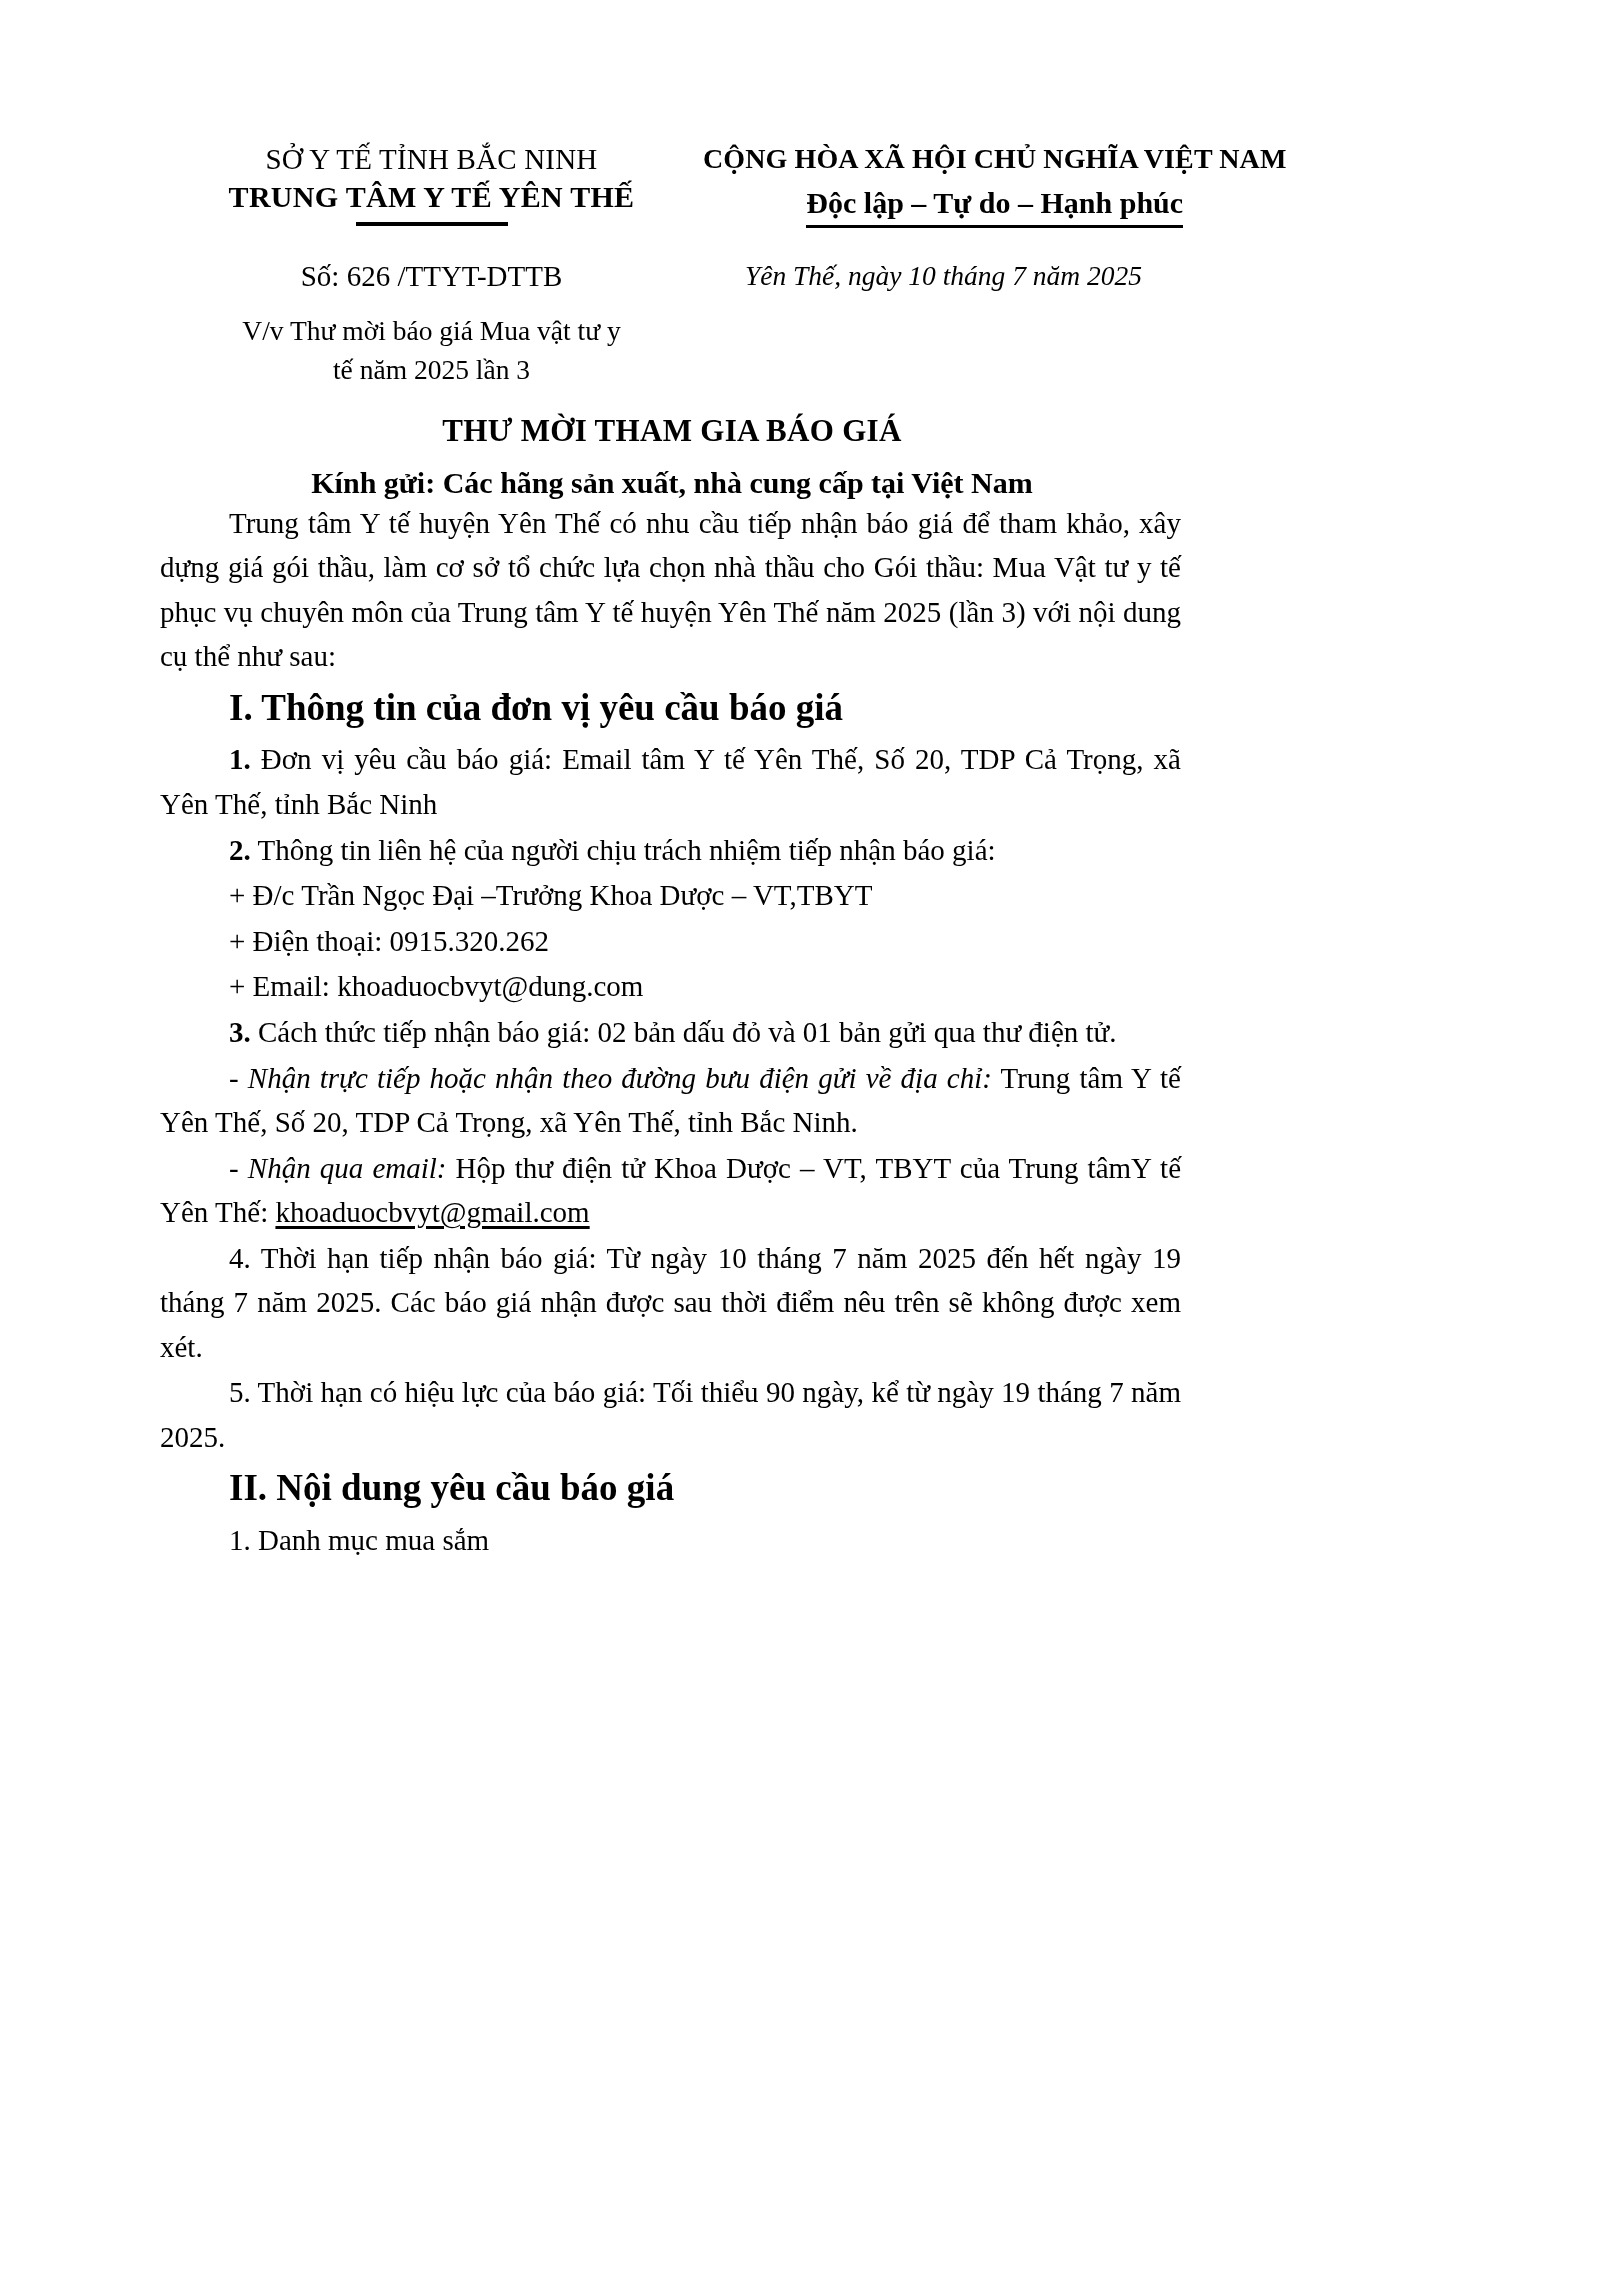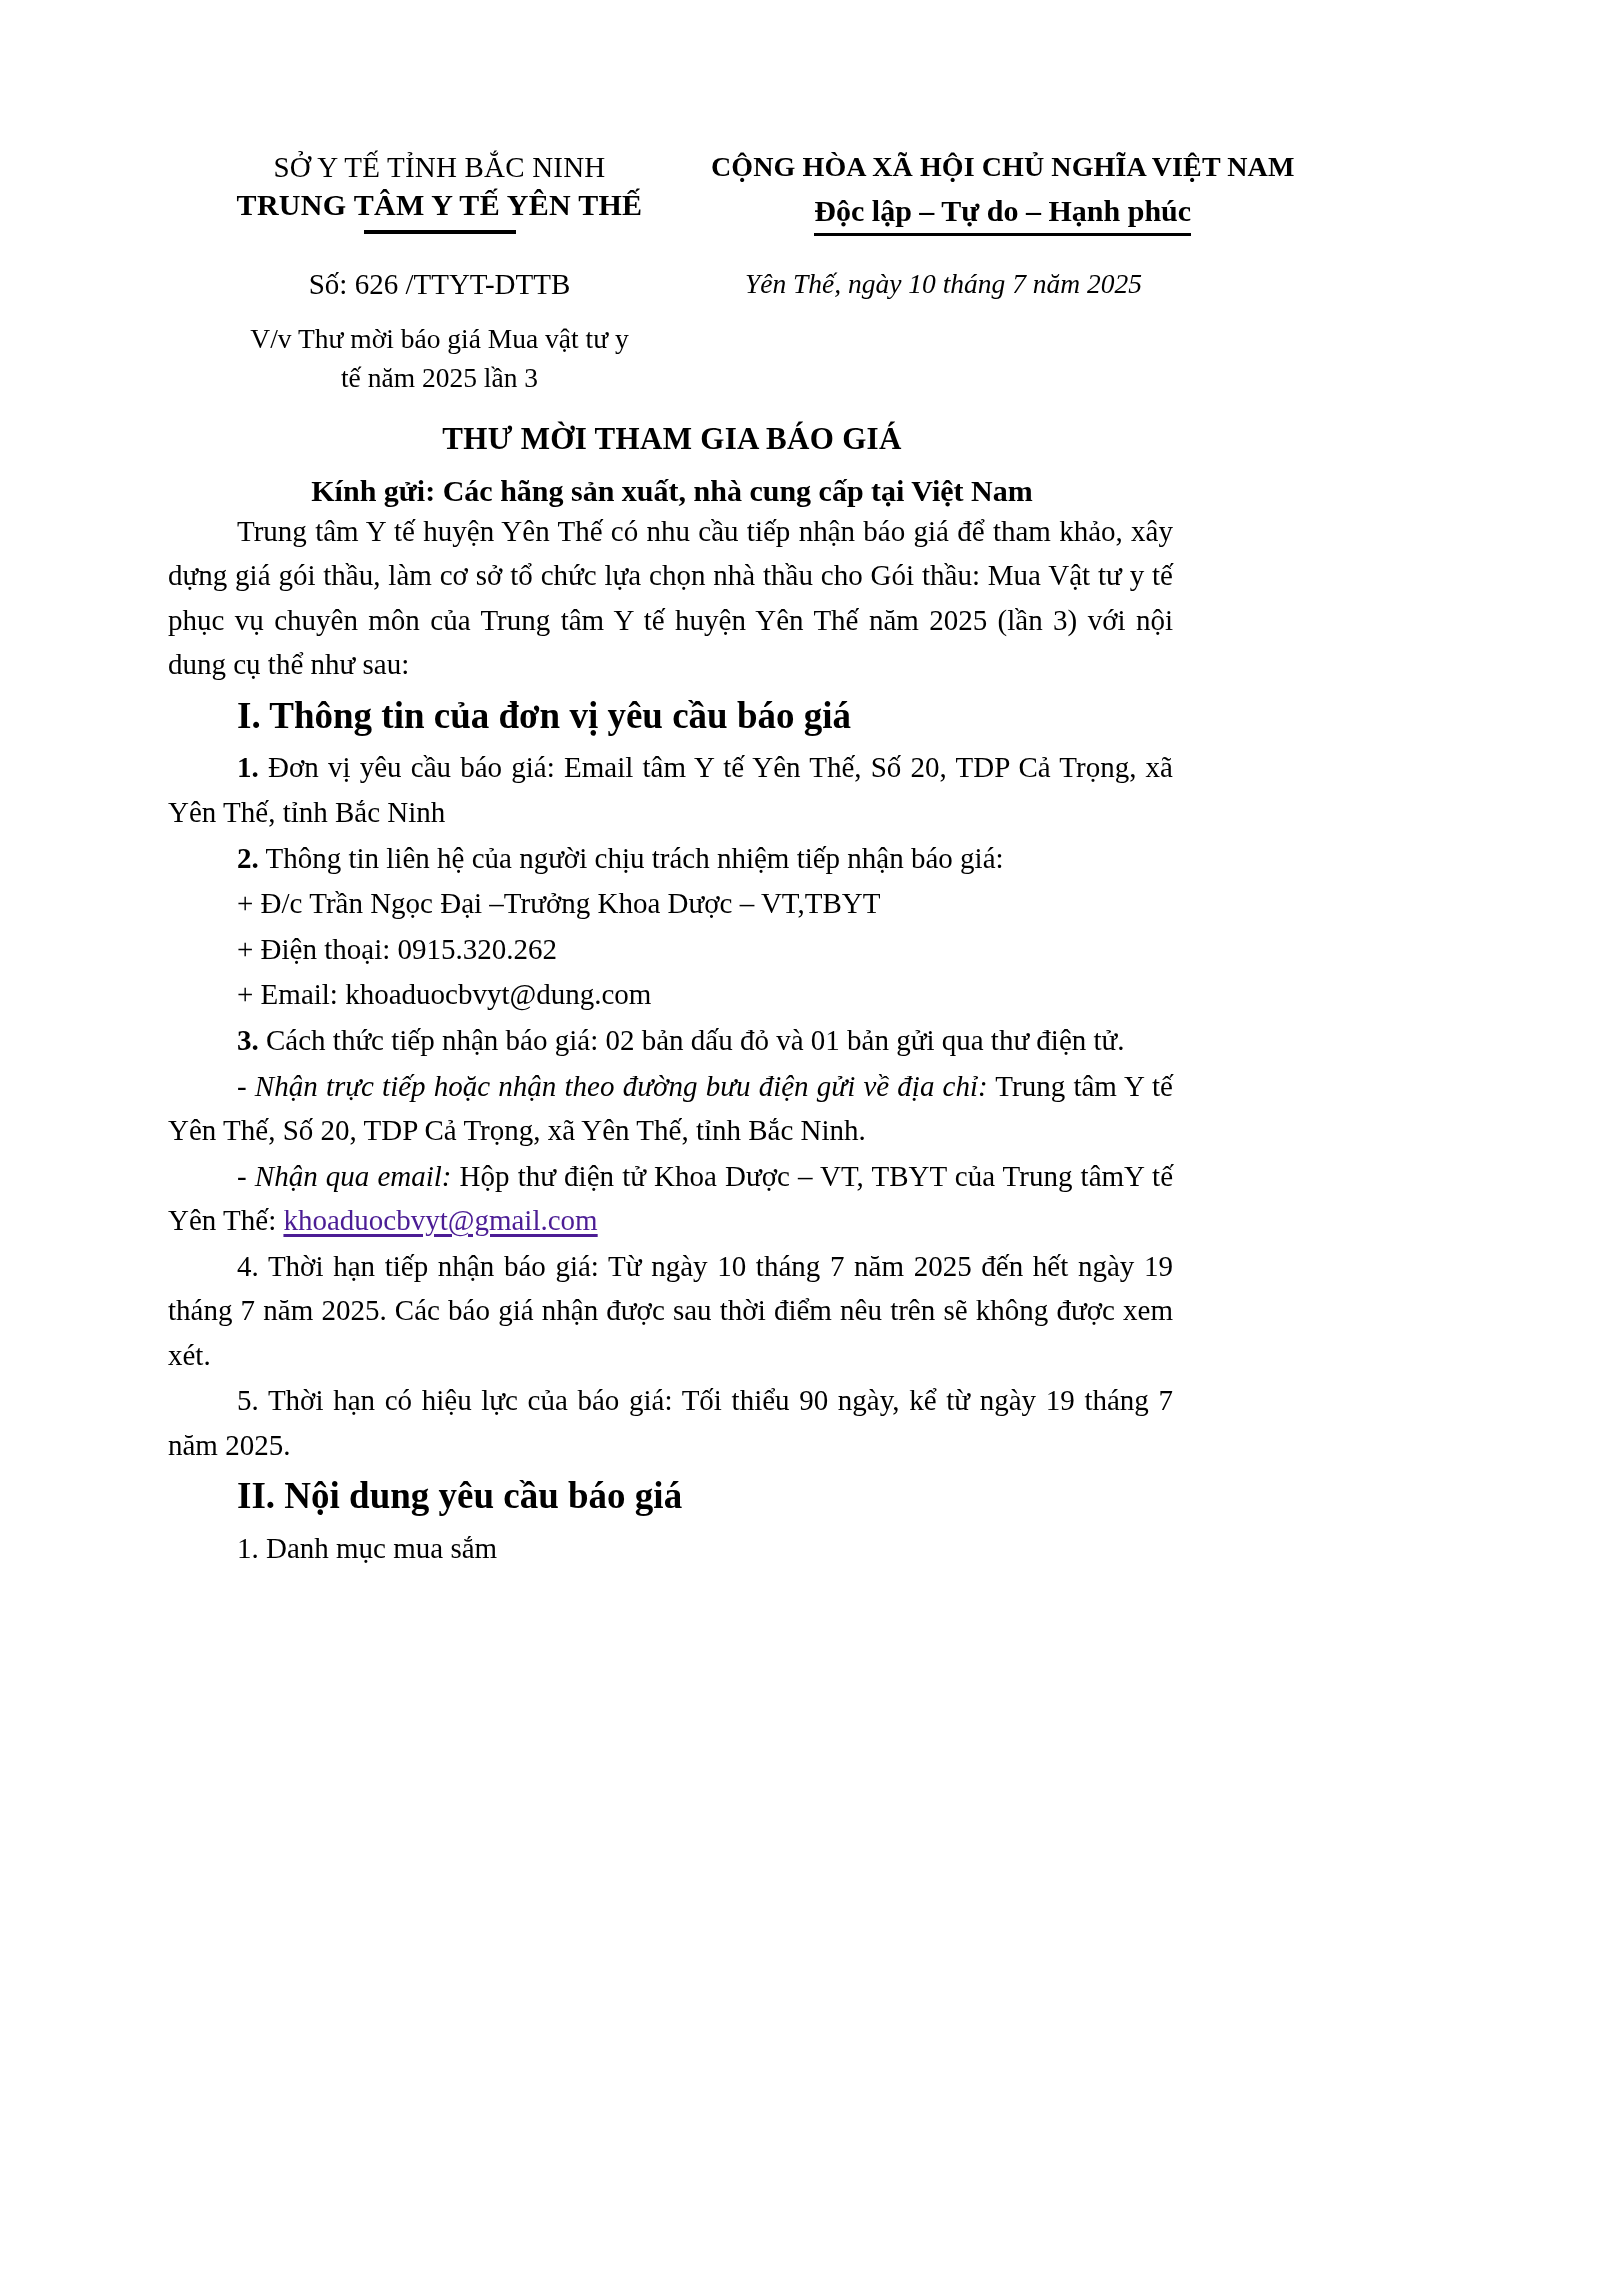--- a/index.html
+++ b/index.html
@@ -9,21 +9,21 @@
     background: #ffffff;
   }
   .page {
     position: relative;
     width: 1302px;
     height: 2295px;
     background: #ffffff;
     font-family: "Liberation Serif", "DejaVu Serif", serif;
     color: #000000;
     box-sizing: border-box;
-    padding: 8px;
+    padding: 0;
     overflow: hidden;
   }
 
   
   .header {
     display: flex;
     flex-direction: row;
     align-items: flex-start;
     padding-top: 141px;
     padding-left: 160px;
@@ -168,21 +168,21 @@
   p.plusitem {
     font-size: 29px;
     line-height: 1.53;
     margin: 0 0 1.3px 0;
     text-indent: 69px;
     text-align: left;
   }
   .b { font-weight: bold; }
   .i { font-style: italic; }
   .link {
-    color: #4c1d95;
+    color: #000000;
     text-decoration: underline;
     text-decoration-thickness: 2.6px;
     text-underline-offset: 3.9px;
   }
 </style>
 </head>
 <body>
 
 <div class="page">
 

